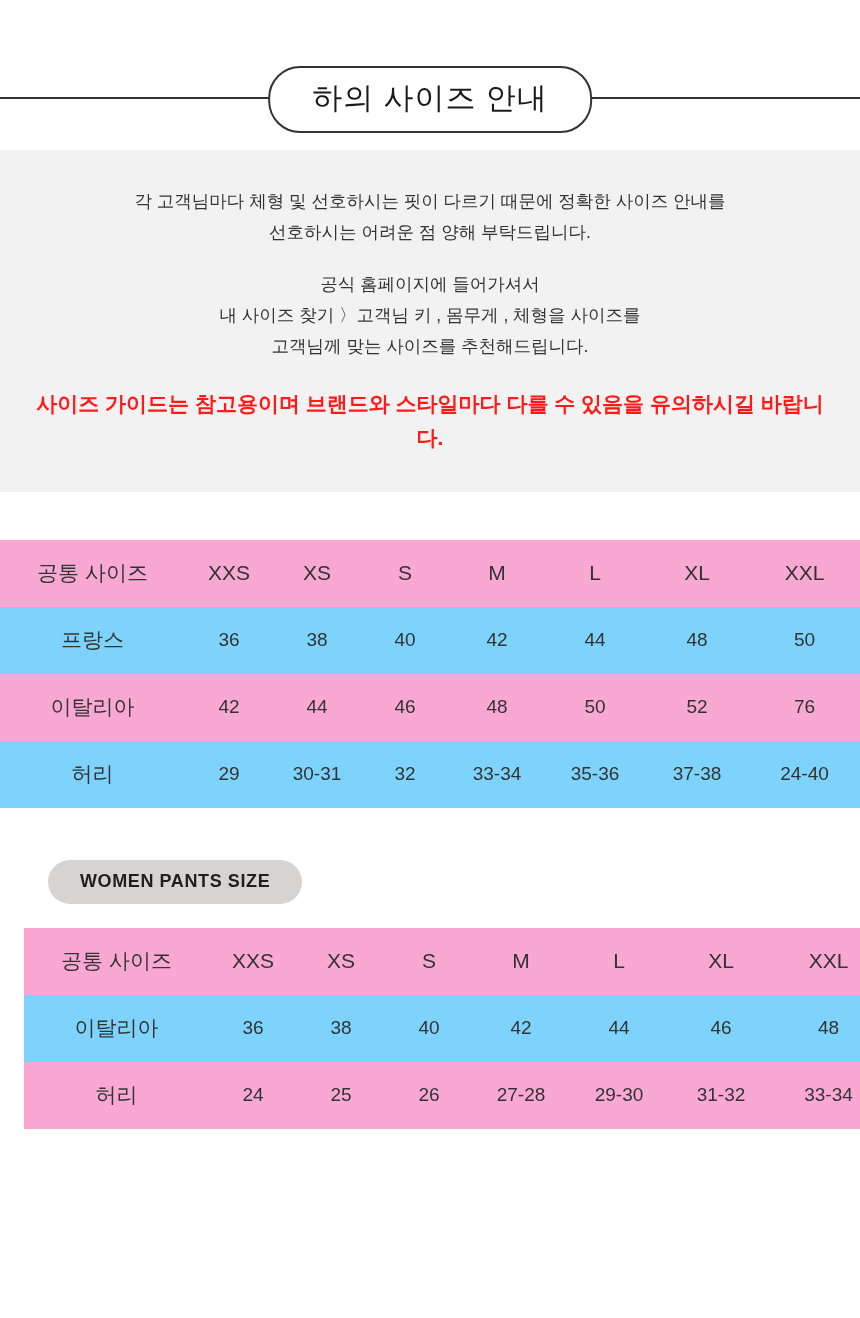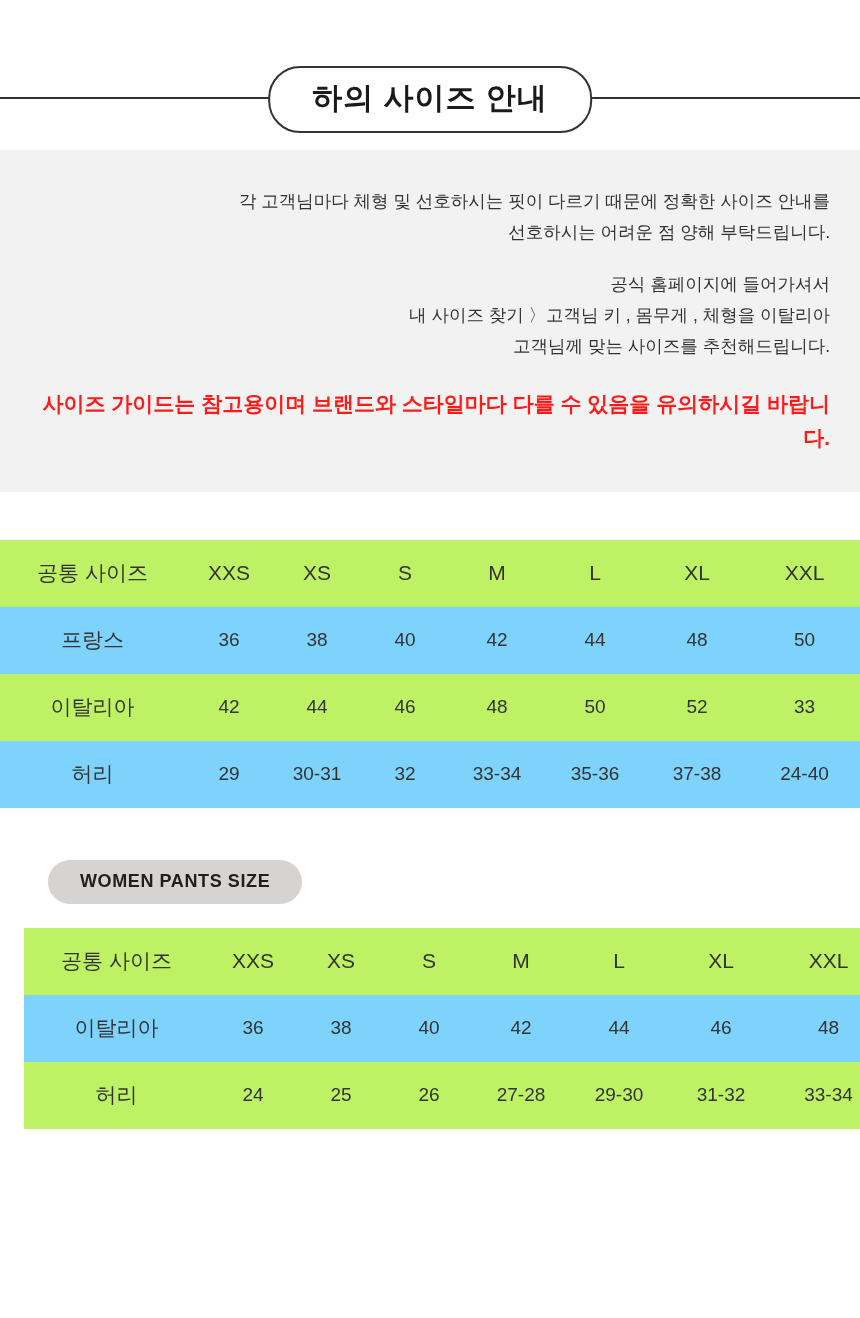--- a/index.html
+++ b/index.html
@@ -36,31 +36,31 @@
     left: 50%;
     transform: translateX(-50%);
     background: #ffffff;
     border: 2px solid #333333;
     border-radius: 32px;
     padding: 10px 42px 12px;
     z-index: 2;
   }
   .title-pill span {
     font-size: 30px;
-    font-weight: bold;
+    font-weight: normal;
     letter-spacing: 1px;
     color: #1a1a1a;
     white-space: nowrap;
   }
 
   
   .intro {
     background: #f2f2f2;
     padding: 36px 30px 38px;
-    text-align: right;
+    text-align: center;
   }
   .intro p {
     margin: 0;
     font-size: 17.5px;
     line-height: 1.75;
     color: #333333;
   }
   .intro .gap {
     height: 22px;
   }
@@ -112,21 +112,21 @@
   table tr.head td {
     font-size: 21px;
   }
   table tr.head td.lbl {
     font-size: 21px;
   }
   table td.lbl {
     font-size: 21px;
   }
   table tr.shade {
-    background: #bef264;
+    background: #f9a8d4;
   }
   table tr.plain {
     background: #7dd3fc;
   }
   col.c0 { width: 185px; }
   col.c1 { width: 88px; }
   col.c2 { width: 88px; }
   col.c3 { width: 88px; }
   col.c4 { width: 96px; }
   col.c5 { width: 100px; }
@@ -141,21 +141,21 @@
   <div class="title-pill">
     <span>하의 사이즈 안내</span>
   </div>
 </div>
 
 <div class="intro">
   <p>각 고객님마다 체형 및 선호하시는 핏이 다르기 때문에 정확한 사이즈 안내를</p>
   <p>선호하시는 어려운 점 양해 부탁드립니다.</p>
   <div class="gap"></div>
   <p>공식 홈페이지에 들어가셔서</p>
-  <p>내 사이즈 찾기 〉고객님 키 , 몸무게 , 체형을 이탈리아</p>
+  <p>내 사이즈 찾기 〉고객님 키 , 몸무게 , 체형을 사이즈를</p>
   <p>고객님께 맞는 사이즈를 추천해드립니다.</p>
   <p class="warn">사이즈 가이드는 참고용이며 브랜드와 스타일마다 다를 수 있음을 유의하시길 바랍니다.</p>
 </div>
 
 <div class="section">
   <table>
     <colgroup>
       <col class="c0">
         <col class="c1">
         <col class="c2">
@@ -187,21 +187,21 @@
         <td>50</td>
       </tr>
       <tr class="shade">
         <td class="lbl">이탈리아</td>
         <td>42</td>
         <td>44</td>
         <td>46</td>
         <td>48</td>
         <td>50</td>
         <td>52</td>
-        <td>33</td>
+        <td>76</td>
       </tr>
       <tr class="plain">
         <td class="lbl">허리</td>
         <td>29</td>
         <td>30-31</td>
         <td>32</td>
         <td>33-34</td>
         <td>35-36</td>
         <td>37-38</td>
         <td>24-40</td>

